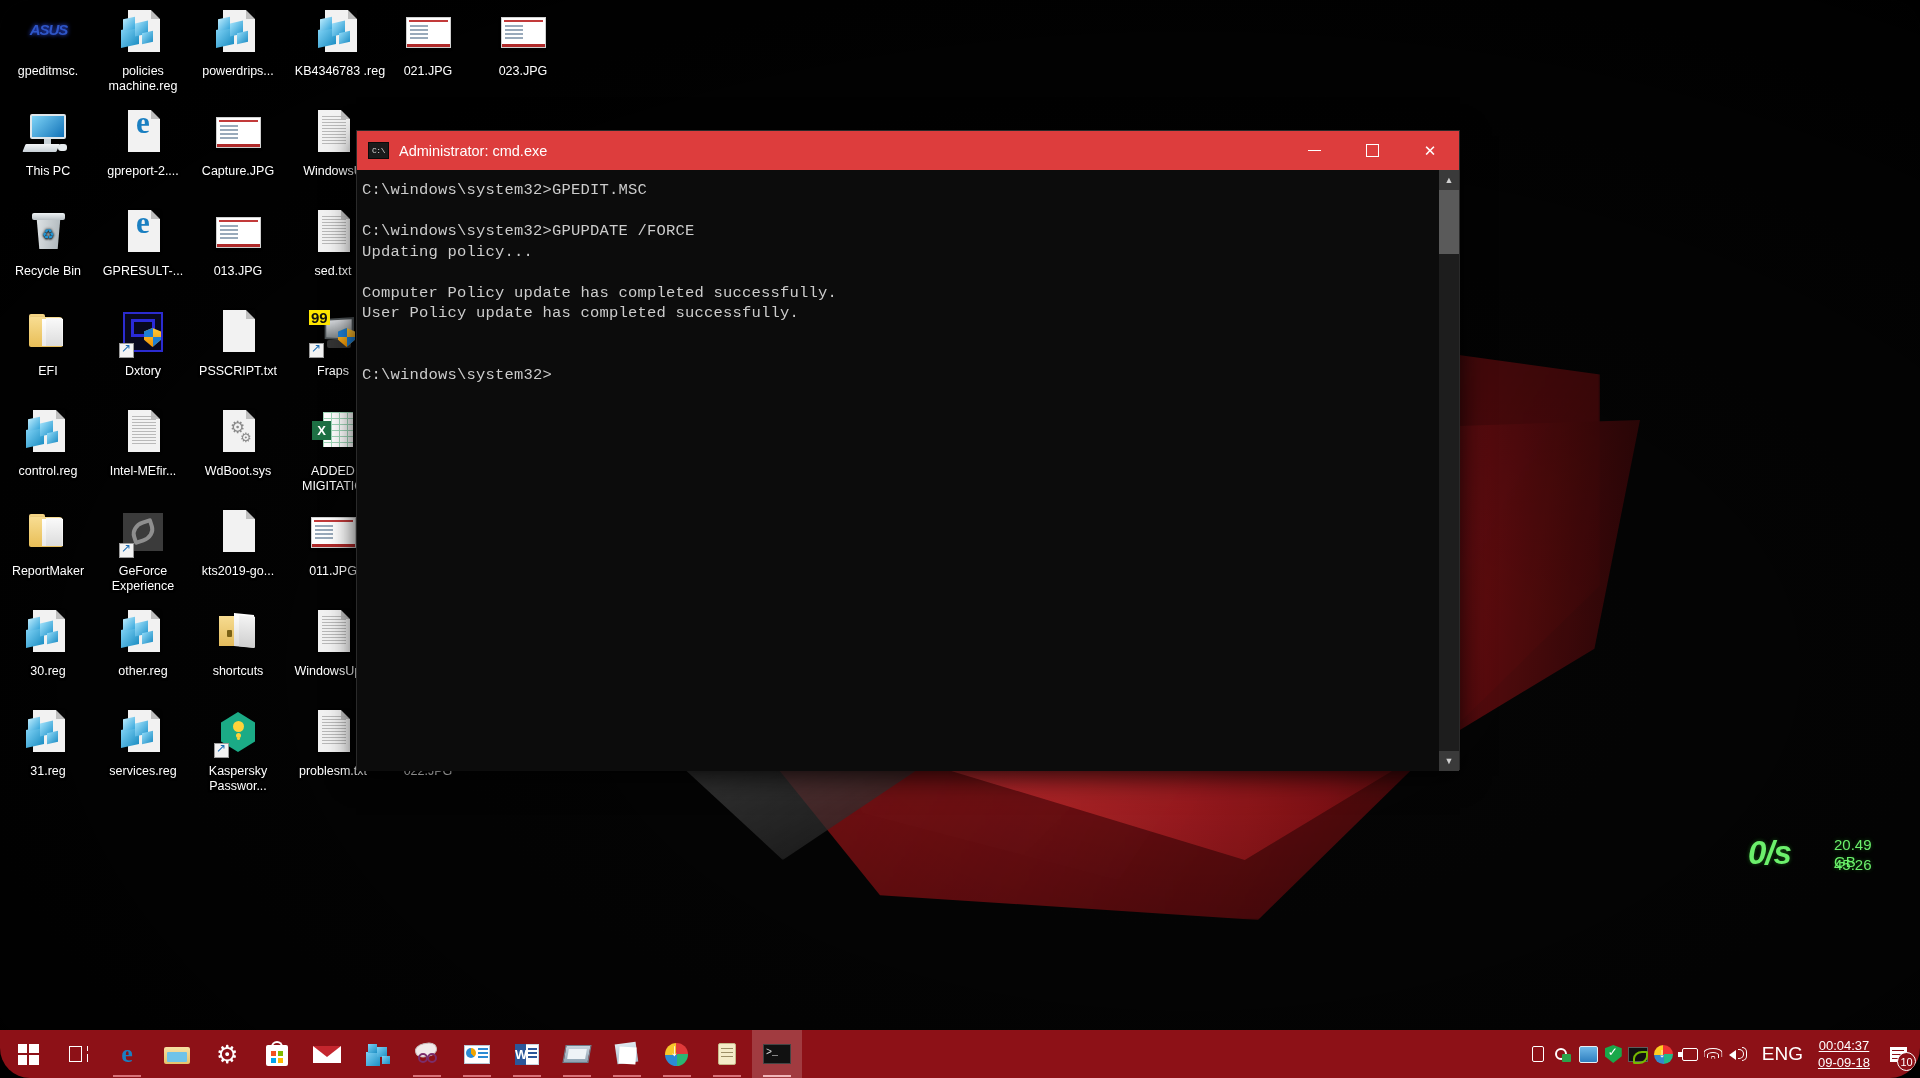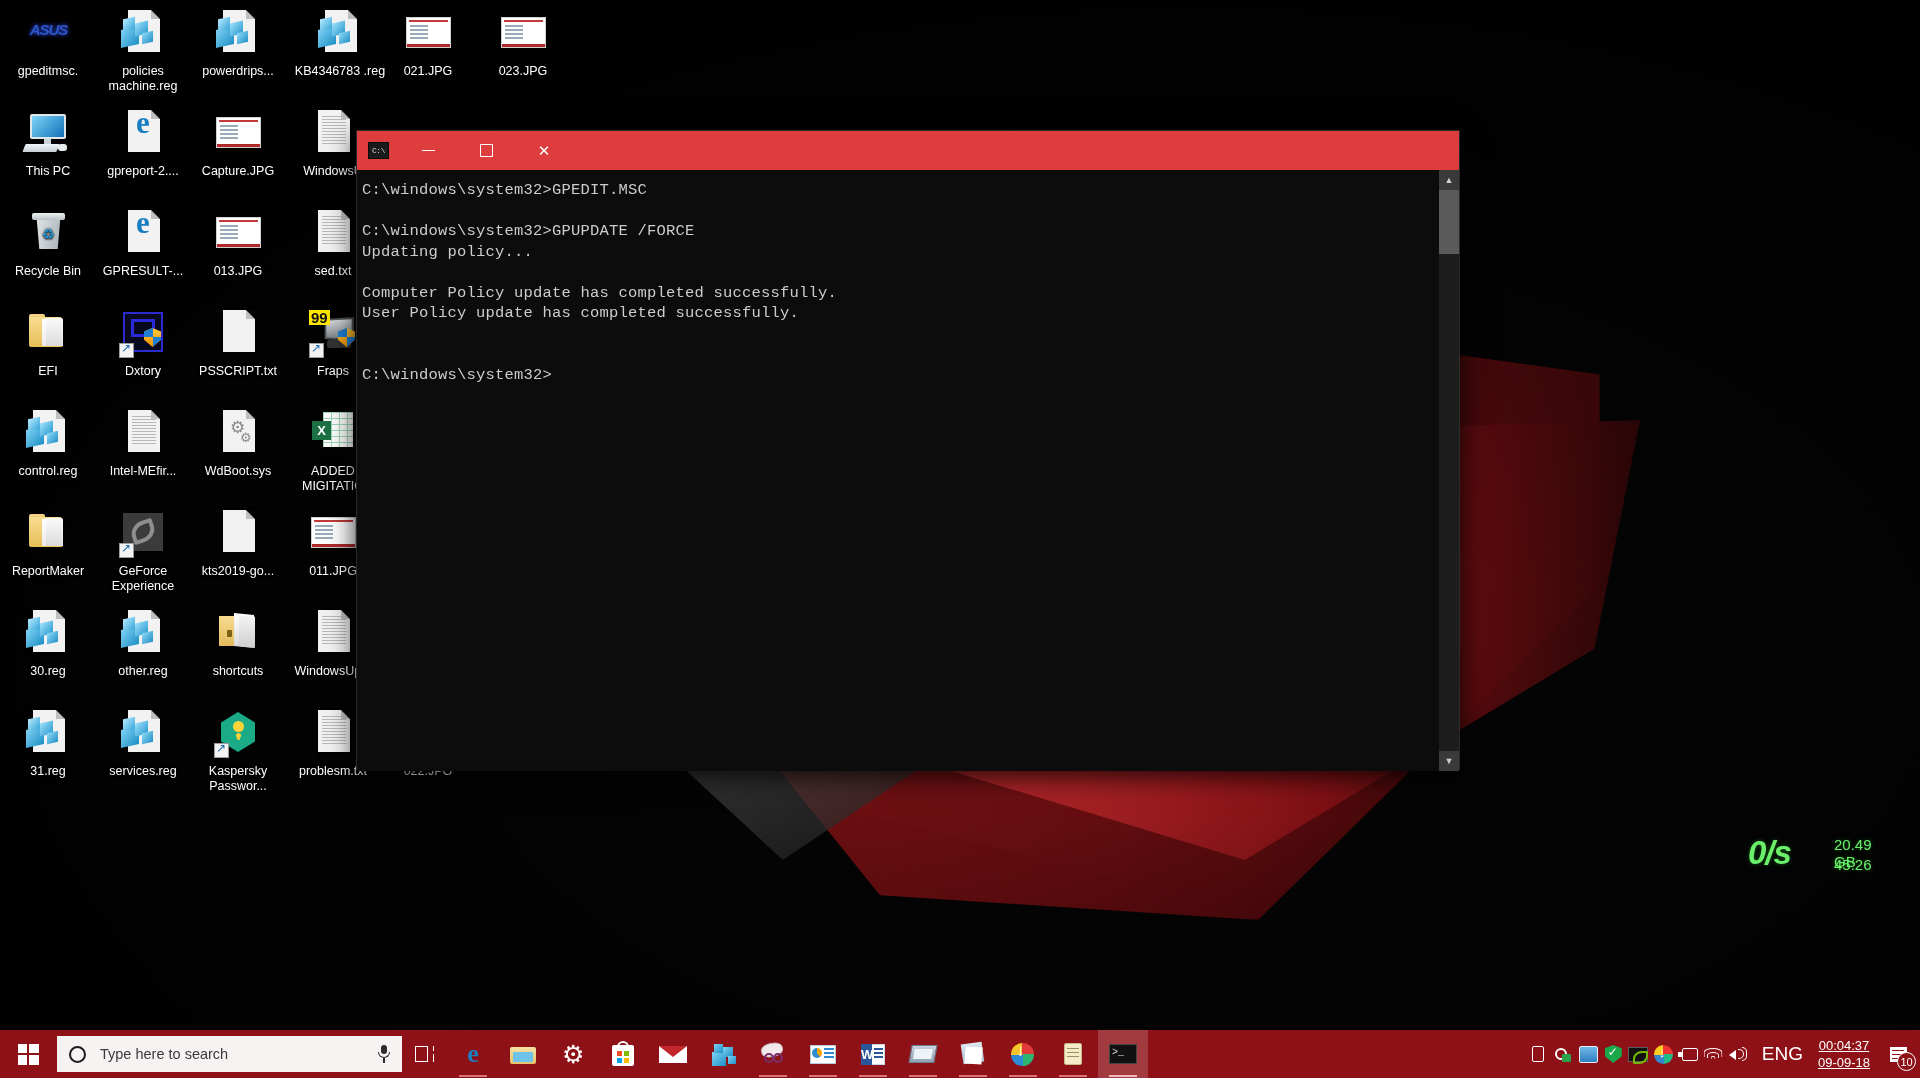--- a/index.html
+++ b/index.html
@@ -2,21 +2,21 @@
 <html><head>
 <meta charset="utf-8">
 <style>
   * { box-sizing: border-box; margin: 0; padding: 0; }
   html, body {
     width: 1920px; height: 1078px;
     overflow: hidden;
     background: #000;
     font-family: "Liberation Sans", sans-serif;
   }
-  #screen { position: relative; width: 1920px; height: 1078px; background: #000; overflow: hidden; }
+  #screen { position: relative; width: 1920px; height: 1078px; background: #000; overflow: hidden; border-radius: 30px; }
 
   
   #wallpaper { position: absolute; inset: 0; background: #050505; overflow: hidden; }
   .wp-shape { position: absolute; }
   .wp-red1 {
     left: 700px; top: 300px; width: 900px; height: 620px;
     background: linear-gradient(120deg, #b01a20 0%, #7d1014 45%, #3a0708 100%);
     clip-path: polygon(40% 0%, 100% 12%, 100% 46%, 62% 100%, 20% 96%, 0% 60%);
     filter: blur(1px); opacity: .95;
   }
@@ -598,20 +598,21 @@
             <span class="tb"></span>
           </div>
         </div>
         <span class="icon-label">022.JPG</span>
       </div>
     </div>
 
   <div id="cmd-window">
     <div id="cmd-title">
       <div class="cmd-ico">C:\</div>
+      <div class="t">Administrator: cmd.exe</div>
       <div class="winbtn">
           <span class="wb-min"></span>
         </div>
       <div class="winbtn">
           <span class="wb-max"></span>
         </div>
       <div class="winbtn close">
           <span>✕</span>
         </div>
     </div>
@@ -640,29 +641,20 @@
     <div class="el">45:26</div>
   </div>
 
   <div id="taskbar">
     <div id="start-btn">
       <span class="win-logo">
           <i></i>
           <i></i>
           <i></i>
           <i></i>
-        </span>
-    </div>
-    <div id="search-box">
-      <span class="cortana-ring"></span>
-      <span id="search-text">Type here to search</span>
-      <span class="mic-ico">
-          <i class="cap"></i>
-          <i class="arc"></i>
-          <i class="stem"></i>
         </span>
     </div>
     <div id="taskview">
       <span class="tv-ico">
           <i class="box"></i>
           <i class="l1"></i>
           <i class="l2"></i>
         </span>
     </div>
     <div id="tb-apps" style="display:flex;align-items:center;">

